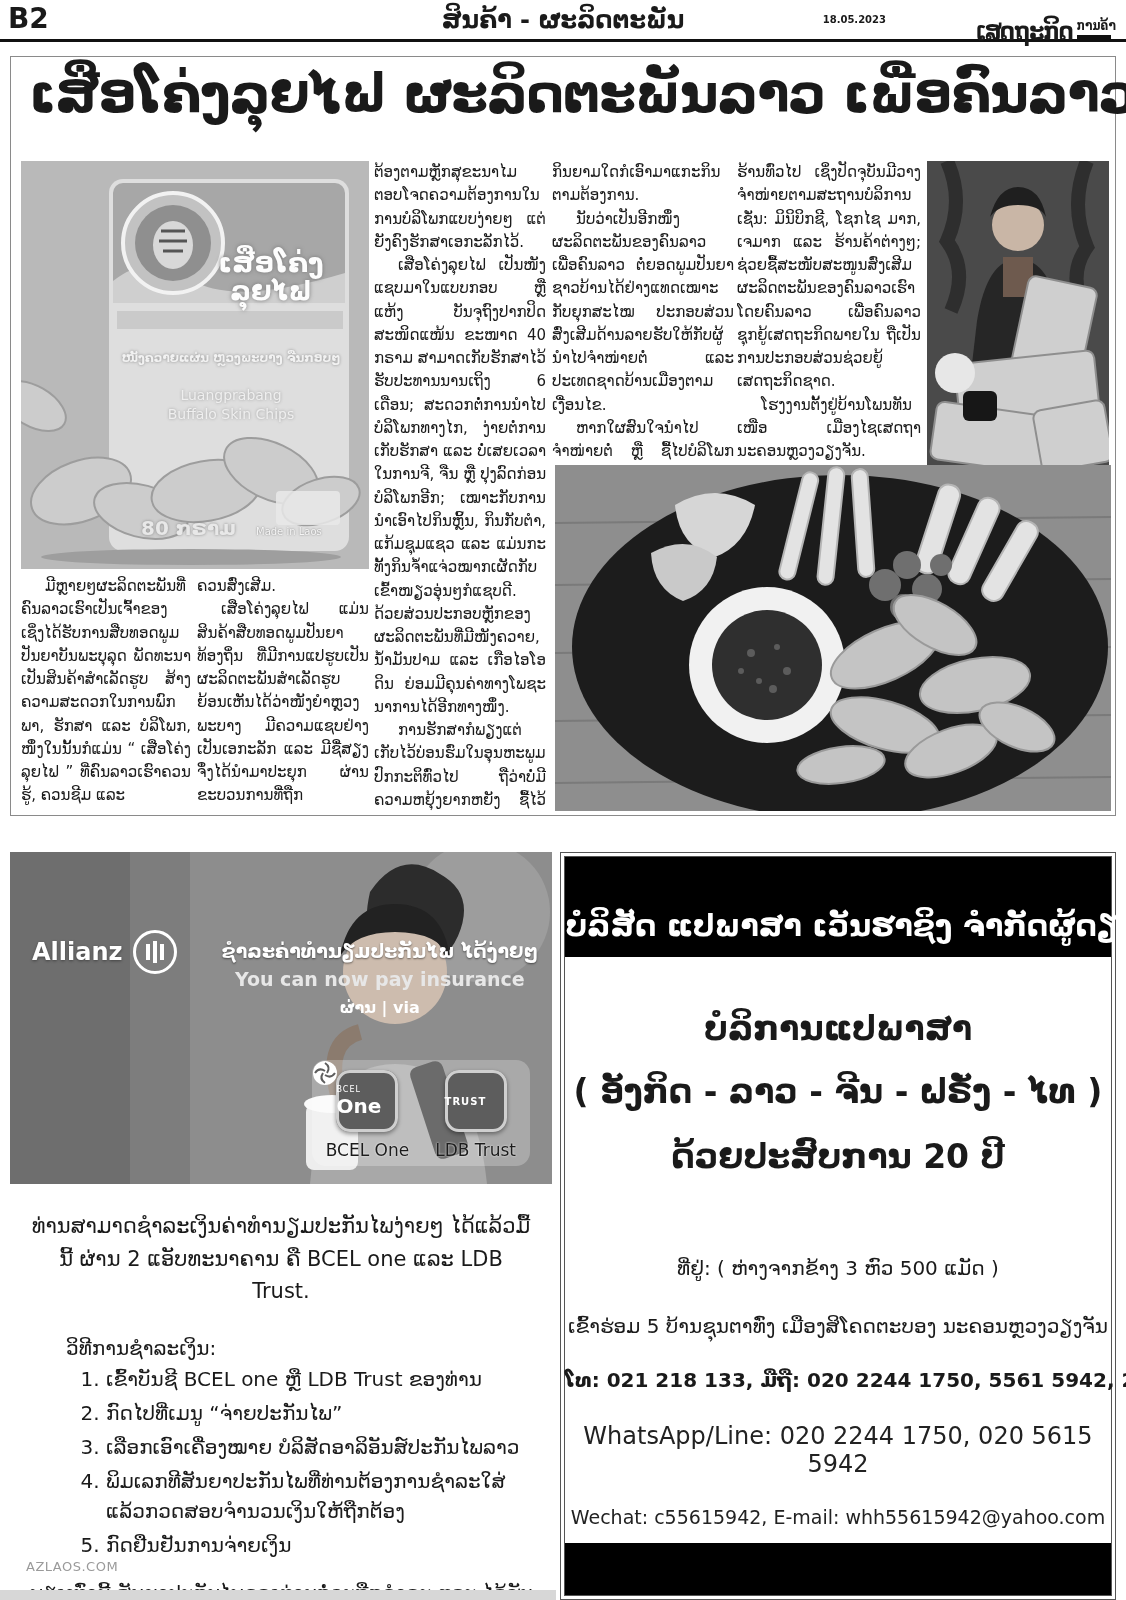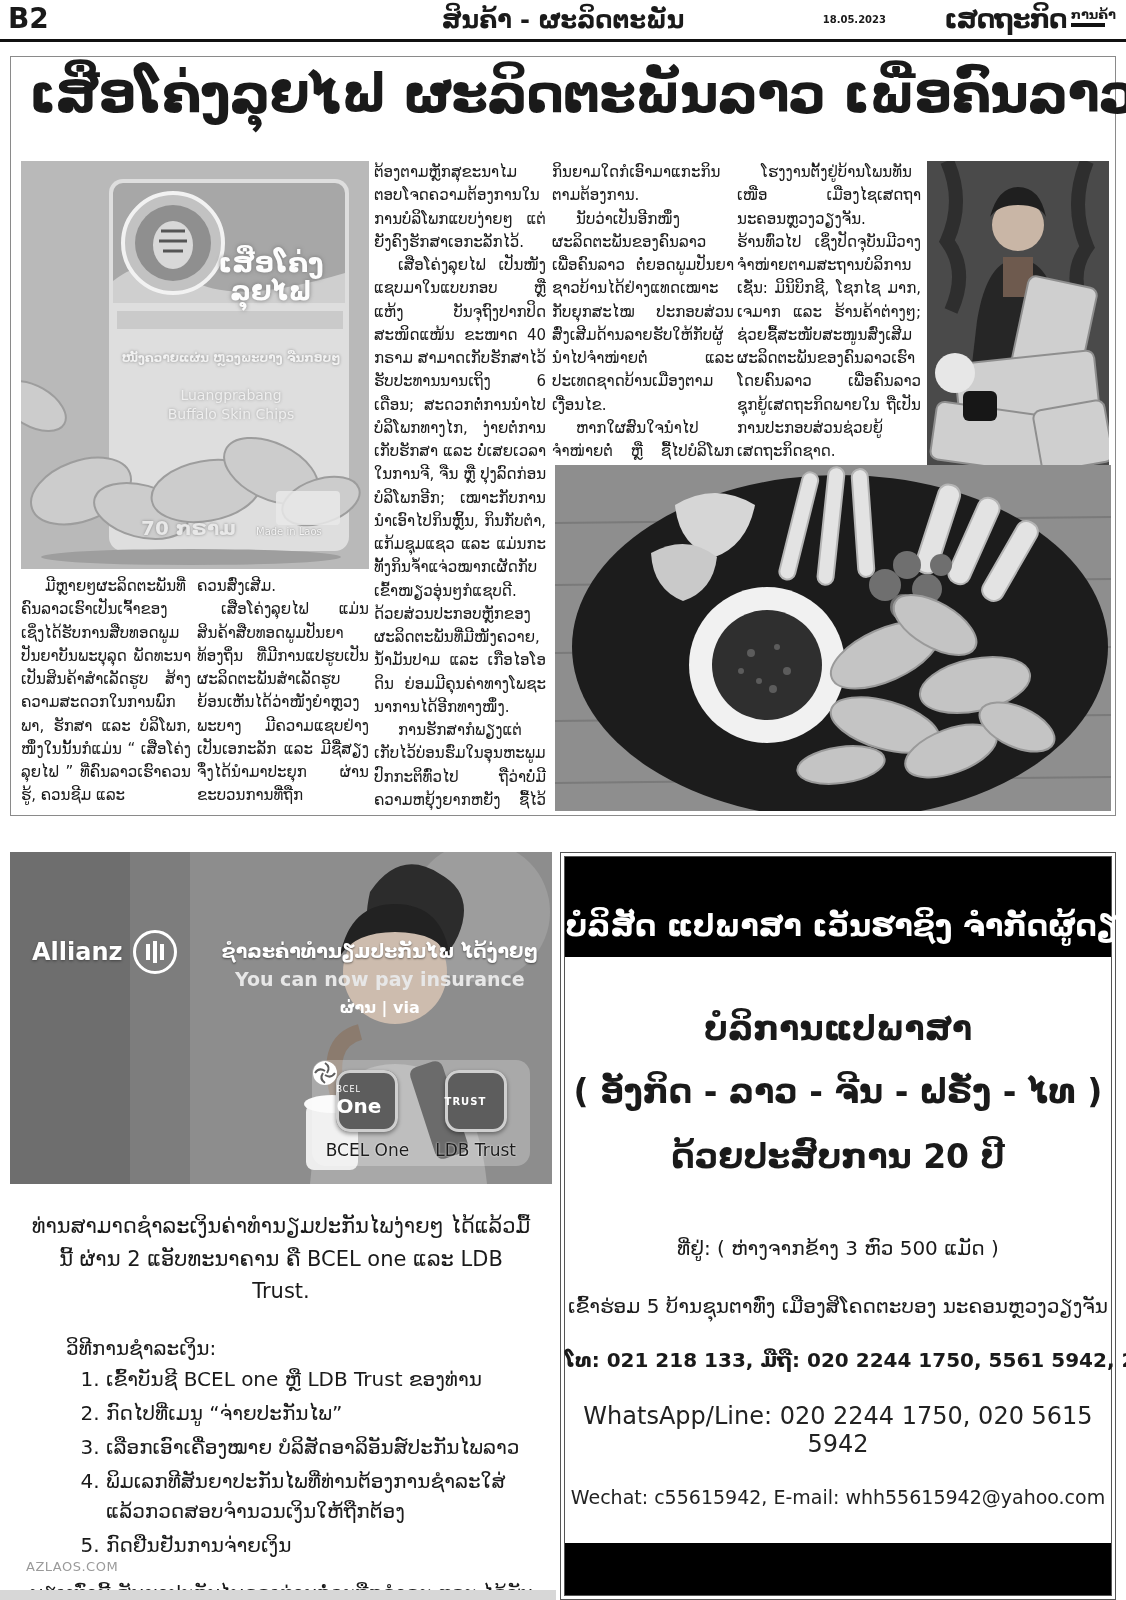--- a/index.html
+++ b/index.html
@@ -5,21 +5,21 @@
   * { margin:0; padding:0; box-sizing:border-box; }
   html,body { background:#e9e9e9; }
   body { font-family:"DejaVu Sans","Liberation Sans",sans-serif; color:#1a1a1a; }
   .page { position:relative; width:1126px; height:1600px; background:#ffffff; margin:0 auto; overflow:hidden; }
 
   
   .masthead { position:absolute; left:0; top:0; width:1126px; height:42px; border-bottom:3px solid #111; background:#fff; }
   .page-no { position:absolute; left:8px; top:2px; font-size:28px; font-weight:bold; }
   .section-title { position:absolute; left:0; right:0; top:6px; text-align:center; font-size:24px; font-weight:bold; }
   .mast-date { position:absolute; right:240px; top:14px; font-size:10px; font-weight:bold; }
-  .mast-logo { position:absolute; right:10px; top:4px; display:flex; align-items:flex-start; gap:4px; }
+  .mast-logo { position:absolute; right:10px; top:16px; display:flex; align-items:flex-start; gap:4px;font-family:Liberation Mono, monospace; }
   .mast-logo-main { font-size:26px; font-weight:900; letter-spacing:-1px; }
   .mast-logo-sub { display:flex; flex-direction:column; align-items:flex-start; margin-top:4px; }
   .mast-logo-sub span { font-size:13px; font-weight:900; line-height:1; }
   .mast-logo-sub i { display:block; width:34px; height:4px; background:#111; margin-top:2px; }
 
   
   .article { position:absolute; left:10px; top:56px; width:1106px; height:760px; border:1px solid #8a8a8a; background:#fff; }
   .headline { position:absolute; left:18px; top:8px; width:1070px; font-size:53px; line-height:1.1; font-weight:900; letter-spacing:-1px; white-space:nowrap; }
 
   .body-text { font-size:15px; line-height:1.55; text-align:justify; }
@@ -71,21 +71,21 @@
   .al-closing { text-align:center; font-size:20px; line-height:1.5; margin-top:18px; }
   .al-site { position:absolute; left:16px; bottom:14px; color:#9a9a9a; font-size:13px; letter-spacing:.5px; }
 
   
   .trans-ad { position:absolute; left:560px; top:852px; width:556px; height:748px; border:1px solid #555; box-shadow:inset 0 0 0 3px #fff, inset 0 0 0 4px #555; background:#fff; }
   .trans-header { position:absolute; left:4px; top:4px; right:4px; height:100px; background:#000; color:#fff; display:flex; align-items:flex-end; justify-content:center; padding-bottom:14px; font-size:30px; font-weight:900; white-space:nowrap;padding-left:28px; }
   .trans-body { position:absolute; left:4px; right:4px; top:104px; bottom:56px; background:#fff; text-align:center; }
   .t-line1 { margin-top:52px; font-size:33px; font-weight:bold; }
   .t-line2 { margin-top:24px; font-size:33px; font-weight:bold; }
   .t-line3 { margin-top:26px; font-size:33px; font-weight:bold; }
-  .t-addr1 { margin-top:60px; font-size:20px; }
+  .t-addr1 { margin-top:80px; font-size:20px; }
   .t-addr2 { margin-top:34px; font-size:20px; }
   .t-phone { margin-top:30px; font-size:20px; font-weight:900; white-space:nowrap; }
   .t-whats { margin-top:30px; font-size:24px; color:#222; }
   .t-wechat{ margin-top:28px; font-size:19px; color:#222; }
   .trans-footer { position:absolute; left:4px; right:4px; bottom:4px; height:52px; background:#000; }
 
   .page-bottom-strip { position:absolute; left:0; bottom:0; width:556px; height:10px; background:#d7d7d7; }
 </style>
 </head>
 <body>
@@ -131,21 +131,21 @@
         </g>
         <ellipse cx="170" cy="396" rx="150" ry="8" fill="#9e9e9e"></ellipse>
         <rect x="255" y="330" width="64" height="34" rx="4" fill="#e9e9e9" opacity=".85"></rect>
       </svg>
       <div class="pk-brand">ເສືອໂຄ່ງ ລຸຍໄຟ</div>
       <div class="pk-desc">ໜັງຄວາຍແຜ່ນ ຫຼວງພະບາງ ຈືນກອບໆ</div>
       <div class="pk-en">
         <div>Luangprabang</div>
         <div>Buffalo Skin Chips</div>
       </div>
-      <div class="pk-weight">70 ກຣາມ</div>
+      <div class="pk-weight">80 ກຣາມ</div>
       <div class="pk-made">Made in Laos</div>
     </div>
 
     <div class="col col-2 body-text">
       <p style="text-indent:0">ຄວນສົ່ງເສີມ.</p>
       <p>ເສືອໂຄ່ງລຸຍໄຟ ແມ່ນສິນຄ້າສືບທອດພູມປັນຍາທ້ອງຖິ່ນ ທີ່ມີການແປຮູບເປັນຜະລິດຕະພັນສຳເລັດຮູບ ຍ້ອນເຫັນໄດ້ວ່າໜັງຍຳຫຼວງພະບາງ ມີຄວາມແຊບຢ່າງເປັນເອກະລັກ ແລະ ມີຊື່ສຽງ ຈຶ່ງໄດ້ນຳມາປະຍຸກ ຜ່ານຂະບວນການທີ່ຖືກ</p>
     </div>
     <div class="col col-1 body-text">
       <p>ມີຫຼາຍໆຜະລິດຕະພັນທີ່ຄົນລາວເຮົາເປັນເຈົ້າຂອງ ເຊິ່ງໄດ້ຮັບການສືບທອດພູມປັນຍາບັນພະບຸລຸດ ພັດທະນາເປັນສິນຄ້າສຳເລັດຮູບ ສ້າງຄວາມສະດວກໃນການພົກພາ, ຮັກສາ ແລະ ບໍລິໂພກ, ໜຶ່ງໃນນັ້ນກໍແມ່ນ “ ເສືອໂຄ່ງລຸຍໄຟ ” ທີ່ຄົນລາວເຮົາຄວນຮູ້, ຄວນຊີມ ແລະ</p>
     </div>
@@ -153,22 +153,22 @@
       <p style="text-indent:0">ຕ້ອງຕາມຫຼັກສຸຂະນາໄມ ຕອບໂຈດຄວາມຕ້ອງການໃນການບໍລິໂພກແບບງ່າຍໆ ແຕ່ຍັງຄົງຮັກສາເອກະລັກໄວ້.</p>
       <p>ເສືອໂຄ່ງລຸຍໄຟ ເປັນໜັງແຊບມາໃນແບບກອບ ຫຼື ແຫ້ງ ບັນຈຸຖົງປາກປິດສະໜິດແໜ້ນ ຂະໜາດ 40 ກຣາມ ສາມາດເກັບຮັກສາໄວ້ຮັບປະທານນານເຖິງ 6 ເດືອນ; ສະດວກຕໍ່ການນຳໄປບໍລິໂພກທາງໄກ, ງ່າຍຕໍ່ການເກັບຮັກສາ ແລະ ບໍ່ເສຍເວລາໃນການຈີ, ຈືນ ຫຼື ປຸງລົດກ່ອນບໍລິໂພກອີກ; ເໝາະກັບການນຳເອົາໄປກິນຫຼິ້ນ, ກິນກັບຕຳ, ແກ້ມຊຸມແຊວ ແລະ ແມ່ນກະທັ້ງກິນຈ້ຳແຈ່ວໝາກເຜັດກັບເຂົ້າໜຽວອຸ່ນໆກໍແຊບດີ. ດ້ວຍສ່ວນປະກອບຫຼັກຂອງຜະລິດຕະພັນທີ່ມີໜັງຄວາຍ, ນໍ້າມັນປາມ ແລະ ເກືອໄອໂອດິນ ຍ່ອມມີຄຸນຄ່າທາງໂພຊະນາການໄດ້ອີກທາງໜຶ່ງ.</p>
       <p>ການຮັກສາກໍພຽງແຕ່ເກັບໄວ້ບ່ອນຮົ່ມໃນອຸນຫະພູມປົກກະຕິທົ່ວໄປ ຖືວ່າບໍ່ມີຄວາມຫຍຸ້ງຍາກຫຍັງ ຊື້ໄວ້ແລ້ວຢາກ</p>
     </div>
     <div class="col col-4 body-text">
       <p style="text-indent:0">ກິນຍາມໃດກໍເອົາມາແກະກິນຕາມຕ້ອງການ.</p>
       <p>ນັບວ່າເປັນອີກໜຶ່ງຜະລິດຕະພັນຂອງຄົນລາວ ເພື່ອຄົນລາວ ຕໍ່ຍອດພູມປັນຍາຊາວບ້ານໄດ້ຢ່າງແທດເໝາະກັບຍຸກສະໄໝ ປະກອບສ່ວນສົ່ງເສີມດ້ານລາຍຮັບໃຫ້ກັບຜູ້ນຳໄປຈຳໜ່າຍຕໍ່ ແລະ ປະເທດຊາດບ້ານເມືອງຕາມເງື່ອນໄຂ.</p>
       <p>ຫາກໃຜສົນໃຈນຳໄປຈຳໜ່າຍຕໍ່ ຫຼື ຊື້ໄປບໍລິໂພກແມ່ນສາມາດຊອກຫາໄດ້ຕາມທ້ອງ</p>
     </div>
     <div class="col col-5 body-text">
+      <p style="text-indent:0">ຮ້ານທົ່ວໄປ ເຊິ່ງປັດຈຸບັນມີວາງຈຳໜ່າຍຕາມສະຖານບໍລິການເຊັ່ນ: ມິນິບິກຊີ, ໂຊກໄຊ ມາກ, ເຈມາກ ແລະ ຮ້ານຄ້າຕ່າງໆ; ຊ່ວຍຊື້ສະໜັບສະໜູນສົ່ງເສີມຜະລິດຕະພັນຂອງຄົນລາວເຮົາ ໂດຍຄົນລາວ ເພື່ອຄົນລາວ ຊຸກຍູ້ເສດຖະກິດພາຍໃນ ຖືເປັນການປະກອບສ່ວນຊ່ວຍຍູ້ເສດຖະກິດຊາດ.</p>
       <p>ໂຮງງານຕັ້ງຢູ່ບ້ານໂພນທັນເໜືອ ເມືອງໄຊເສດຖາ ນະຄອນຫຼວງວຽງຈັນ.</p>
-      <p style="text-indent:0">ຮ້ານທົ່ວໄປ ເຊິ່ງປັດຈຸບັນມີວາງຈຳໜ່າຍຕາມສະຖານບໍລິການເຊັ່ນ: ມິນິບິກຊີ, ໂຊກໄຊ ມາກ, ເຈມາກ ແລະ ຮ້ານຄ້າຕ່າງໆ; ຊ່ວຍຊື້ສະໜັບສະໜູນສົ່ງເສີມຜະລິດຕະພັນຂອງຄົນລາວເຮົາ ໂດຍຄົນລາວ ເພື່ອຄົນລາວ ຊຸກຍູ້ເສດຖະກິດພາຍໃນ ຖືເປັນການປະກອບສ່ວນຊ່ວຍຍູ້ເສດຖະກິດຊາດ.</p>
     </div>
 
     <div class="woman-photo">
       <svg viewBox="0 0 182 312">
         <rect width="182" height="312" fill="#4a4a4a"></rect>
         <path d="M20 0 q18 40 0 80 q22 30 4 70" stroke="#2e2e2e" stroke-width="14" fill="none"></path>
         <path d="M160 0 q-18 44 0 86 q-20 28 -2 64" stroke="#2e2e2e" stroke-width="14" fill="none"></path>
         <circle cx="91" cy="64" r="26" fill="#c9b6a6"></circle>
         <path d="M63 56 q8 -30 28 -30 q22 0 28 30 q-6 -12 -28 -12 q-20 0 -28 12z" fill="#1f1f1f"></path>
         <path d="M50 160 q10 -62 41 -62 q33 0 42 62 l6 60 l-96 0z" fill="#262626"></path>

